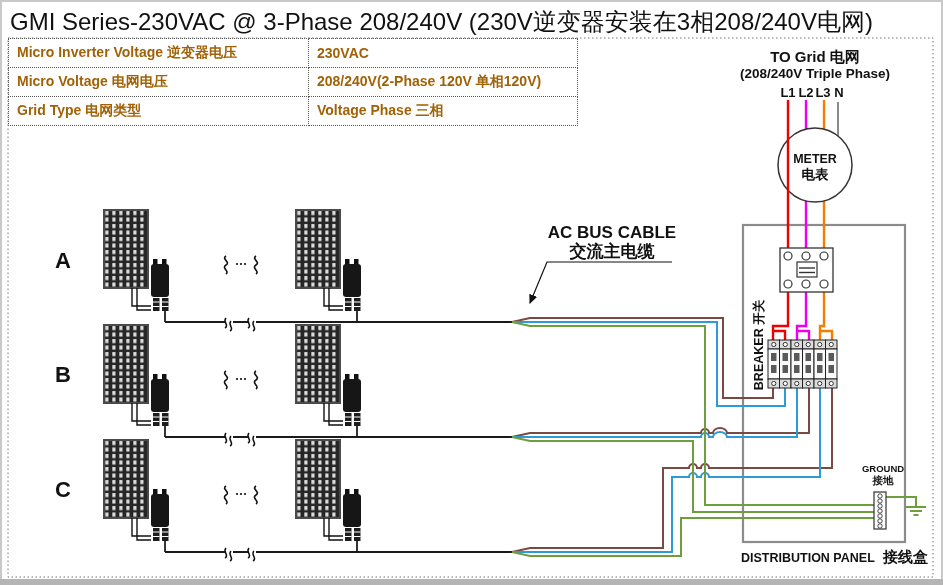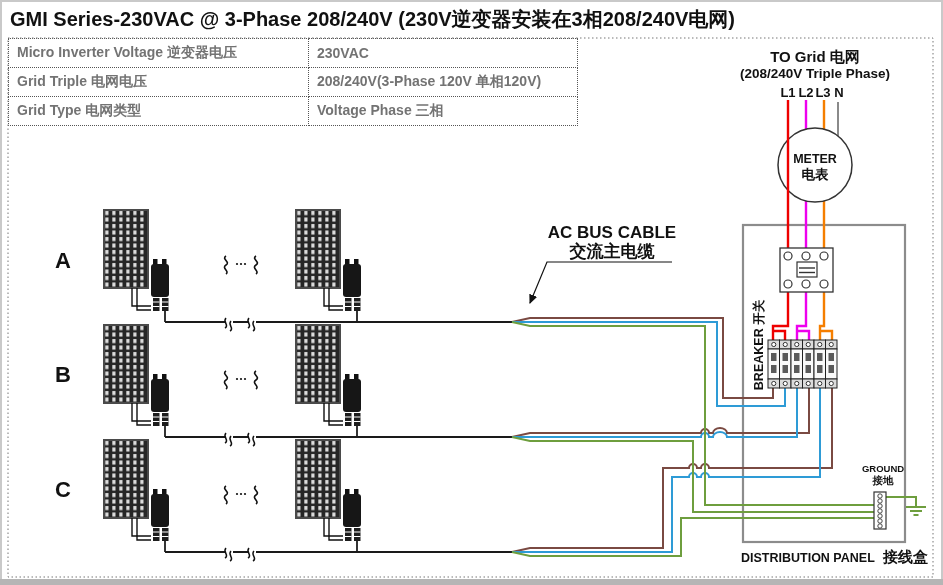--- a/index.html
+++ b/index.html
@@ -3,51 +3,51 @@
 <meta charset="utf-8">
 <style>
   html,body{margin:0;padding:0;background:#e8e8e8;}
   .page{
     position:relative;width:943px;height:585px;background:#fff;overflow:hidden;
     font-family:"Liberation Sans",sans-serif;
     box-shadow:inset 0 0 0 2px #c9c9c9;
   }
   .title{
     position:absolute;left:10px;top:6px;width:925px;
-    font-size:20px;font-weight:bold;color:#111;white-space:nowrap;
+    font-size:24px;font-weight:normal;color:#111;white-space:nowrap;
   }
   table.spec{
     position:absolute;left:8px;top:38px;width:570px;
     border-collapse:collapse;table-layout:fixed;
   }
   table.spec td{
     border:1px dotted #555;
-    font-size:14px;font-weight:bold;color:#737373;
+    font-size:14px;font-weight:bold;color:#a16207;
     padding:4px 8px;height:20px;white-space:nowrap;overflow:hidden;
   }
   td.c1{width:283px;}
   svg.diagram{position:absolute;left:0;top:0;}
   svg text{font-family:"Liberation Sans",sans-serif;font-weight:bold;fill:#111;}
 </style>
 </head>
 <body>
 
 <div class="page">
 
   <div class="title">GMI Series-230VAC @ 3-Phase 208/240V (230V逆变器安装在3相208/240V电网)</div>
 
   <table class="spec">
     <tbody>
         <tr>
       <td class="c1">Micro Inverter Voltage 逆变器电压</td>
       <td>230VAC</td>
     </tr>
     <tr>
-      <td class="c1">Grid  Triple 电网电压</td>
-      <td>208/240V(3-Phase 120V 单相120V)</td>
+      <td class="c1">Micro  Voltage 电网电压</td>
+      <td>208/240V(2-Phase 120V 单相120V)</td>
     </tr>
     <tr>
       <td class="c1">Grid Type 电网类型</td>
       <td>Voltage Phase 三相</td>
     </tr>
   </tbody>
     </table>
 
   <svg class="diagram" width="943" height="585" viewBox="0 0 943 585">
     <defs>

